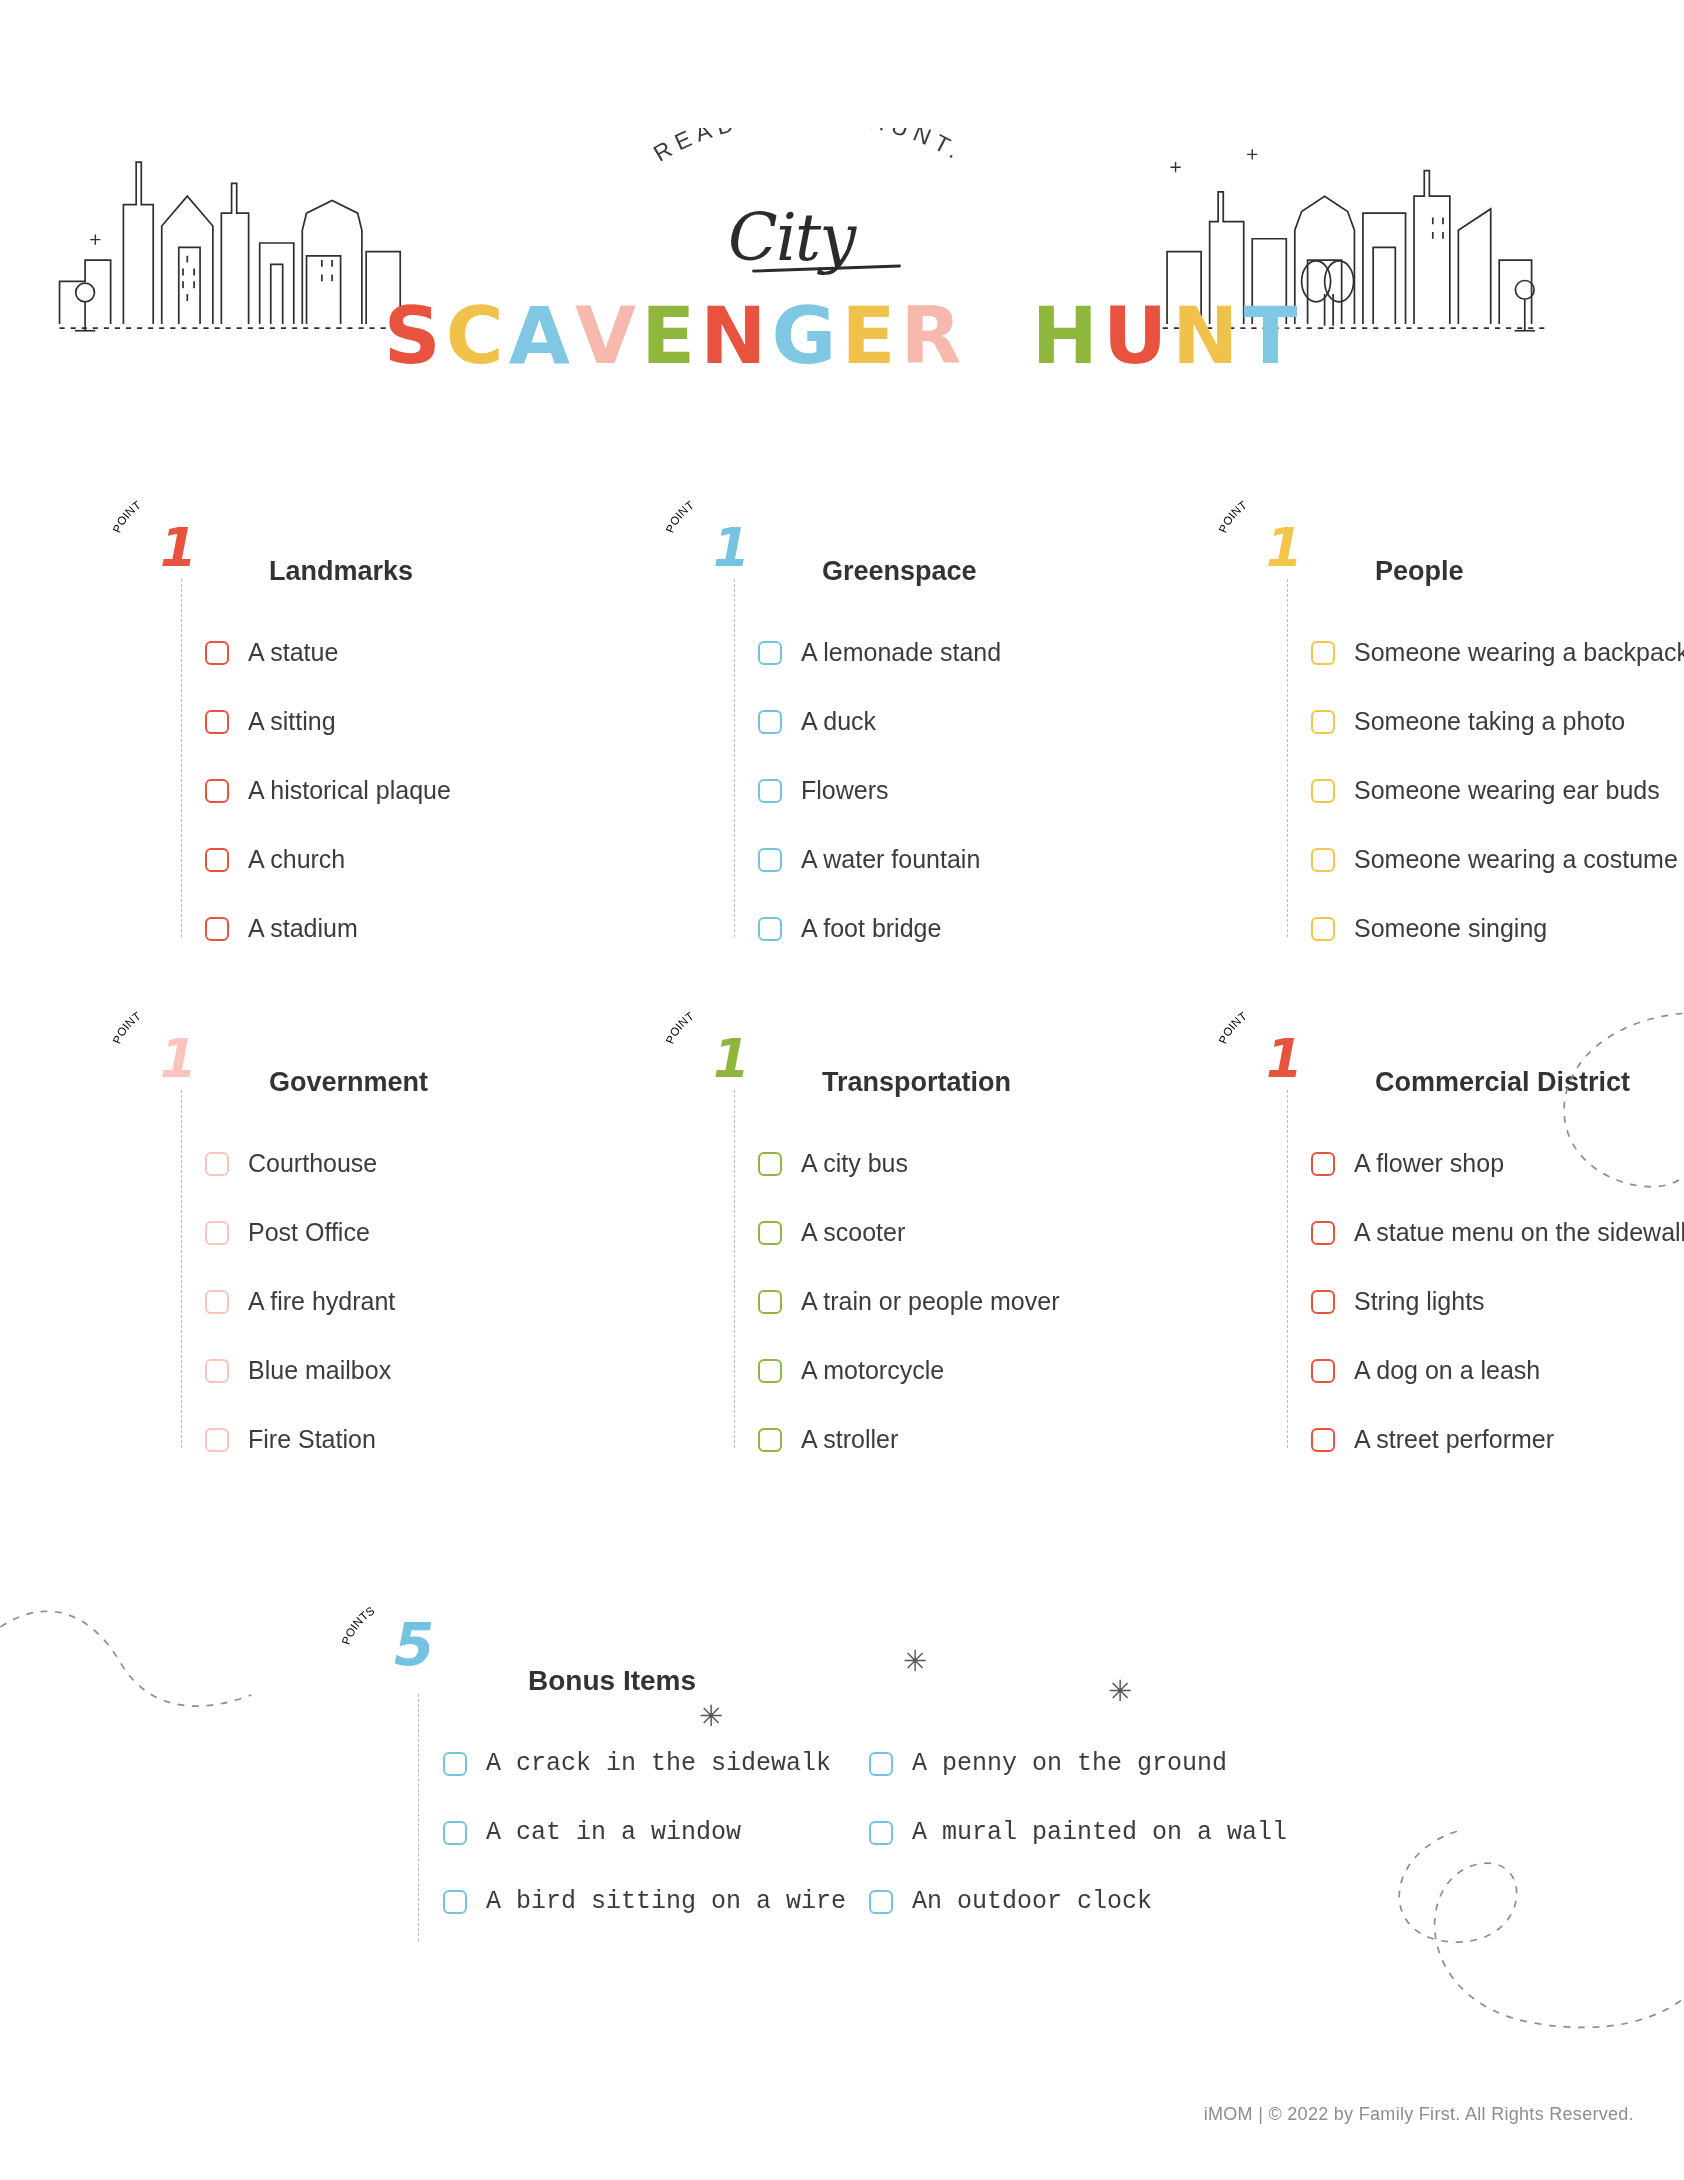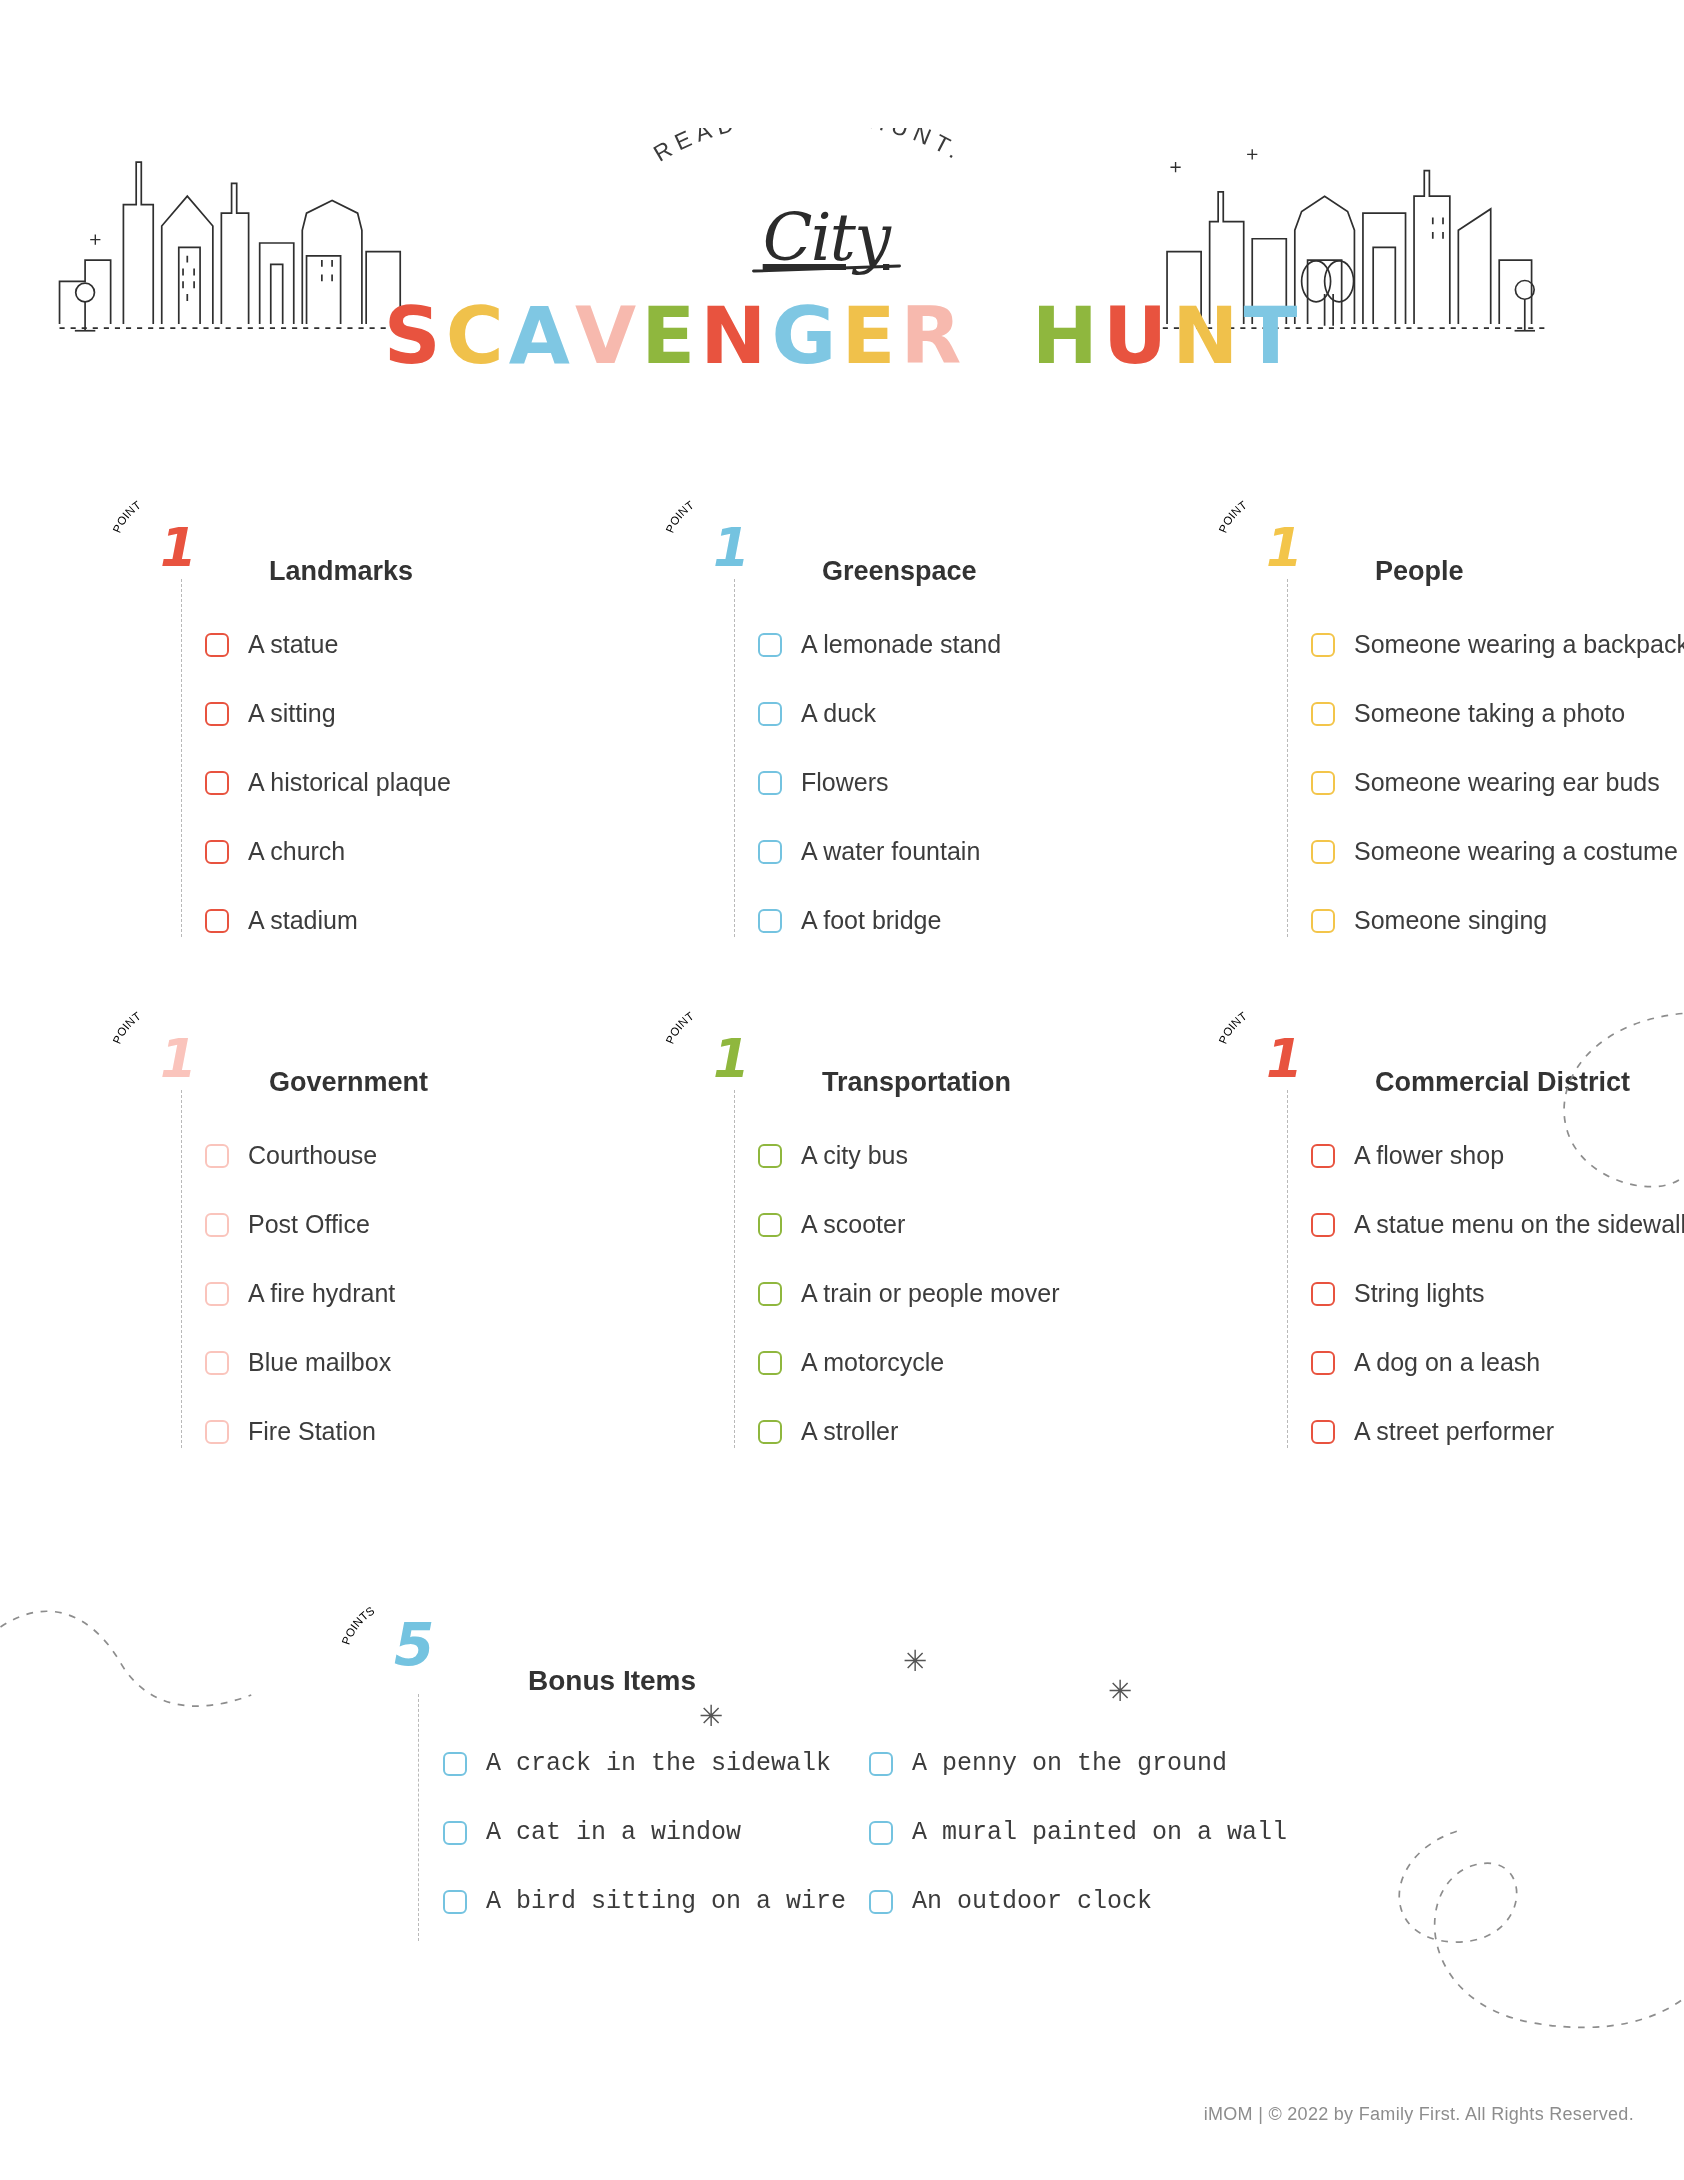--- a/index.html
+++ b/index.html
@@ -47,27 +47,26 @@
     font-family: "Liberation Sans", sans-serif;
     font-size: 27px;
     letter-spacing: 7px;
     fill: #3b3b3b;
   }
   .city-script {
     position: absolute;
     left: 728px;
     top: 200px;
     width: 196px;
-    text-align: center;
+    text-align: left;
     font-family: "DejaVu Serif", serif;
     font-style: italic;
     font-size: 65px;
     color: #2b2b2b;
     letter-spacing: -1.7px;
-    text-decoration: underline;
   }
   .city-script::after {
     content: "";
     position: absolute;
     left: 24px;
     bottom: 5.1px;
     width: 149px;
     height: 2.6px;
     background: #2b2b2b;
     border-radius: 1.7px;
@@ -139,21 +138,21 @@
     position: absolute;
     left: 70px;
     top: 89px;
     width: 0;
     height: 358px;
     border-left: 1.7px dashed #b9b9b9;
   }
   .items {
     position: absolute;
     left: 94px;
-    top: 120px;
+    top: 128px;
     width: 358px;
   }
   .item {
     display: flex;
     align-items: center;
     height: 69px;
   }
   .chk {
     width: 24px;
     height: 24px;

